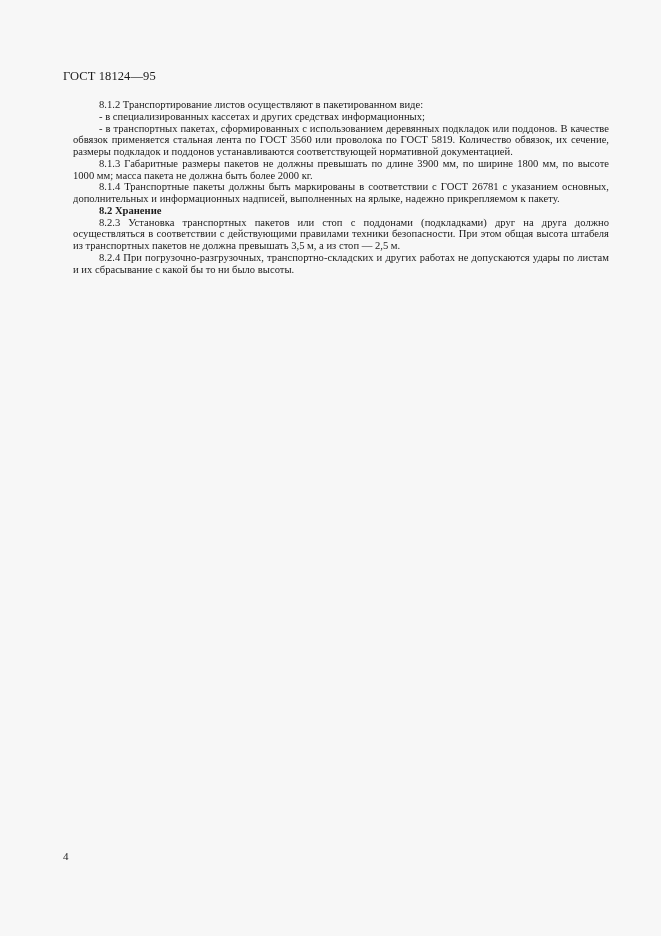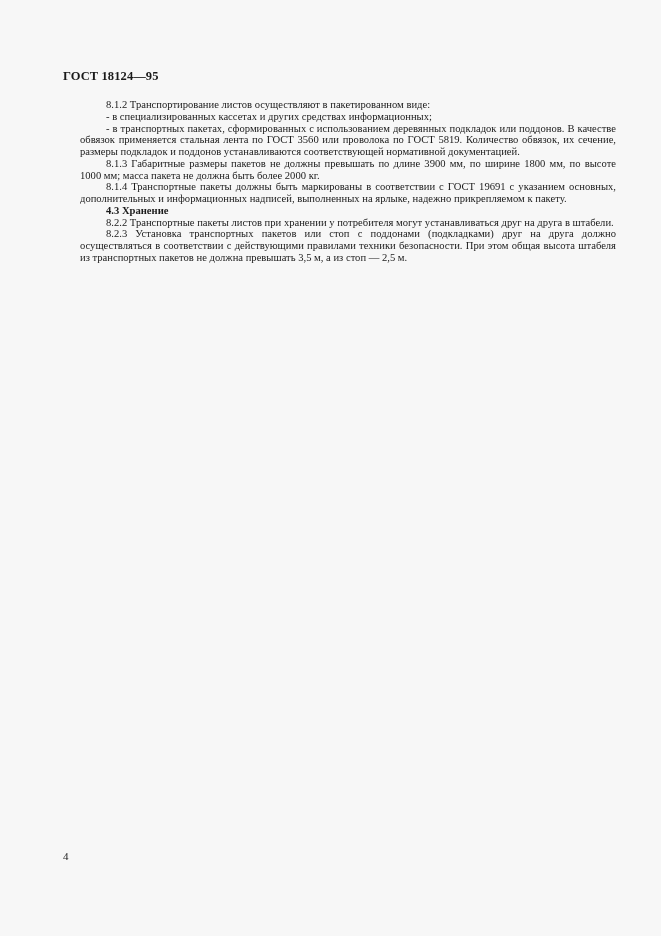--- a/index.html
+++ b/index.html
@@ -6,43 +6,43 @@
   body {
     width: 661px; height: 936px;
     background: #f7f7f7;
     position: relative;
     overflow: hidden;
     font-family: "Liberation Serif", "DejaVu Serif", serif;
     color: #1a1a1a;
   }
   .page-header {
     position: absolute; left: 63px; top: 69px;
-    font-size: 12.5px; font-weight: bold; letter-spacing: 0.1px;
+    font-size: 12.5px; font-weight: normal; letter-spacing: 0.1px;
   }
   .content {
-    position: absolute; left: 80px; top: 99px; width: 536px;
+    position: absolute; left: 73px; top: 99px; width: 536px;
     font-size: 10.6px; line-height: 11.75px;
     text-align: justify;
   }
   .content p { margin: 0; text-indent: 26px; }
   .content p.heading { font-weight: bold; }
   .page-number {
     position: absolute; left: 63px; top: 850px;
     font-size: 11px;
   }
 </style>
 </head>
 <body>
 
 <div class="page-header">ГОСТ 18124—95</div>
 
 <div class="content">
   <p>8.1.2 Транспортирование листов осуществляют в пакетированном виде:</p>
   <p>- в специализированных кассетах и других средствах информационных;</p>
   <p>- в транспортных пакетах, сформированных с использованием деревянных подкладок или поддонов. В качестве обвязок применяется стальная лента по ГОСТ 3560 или проволока по ГОСТ 5819. Количество обвязок, их сечение, размеры подкладок и поддонов устанавливаются соответствующей нормативной документацией.</p>
   <p>8.1.3 Габаритные размеры пакетов не должны превышать по длине 3900 мм, по ширине 1800 мм, по высоте 1000 мм; масса пакета не должна быть более 2000 кг.</p>
-  <p>8.1.4 Транспортные пакеты должны быть маркированы в соответствии с ГОСТ 19691 с указанием основных, дополнительных и информационных надписей, выполненных на ярлыке, надежно прикрепляемом к пакету.</p>
-  <p class="heading">4.3 Хранение</p>
-  <p>8.2.2 Транспортные пакеты листов при хранении у потребителя могут устанавливаться друг на друга в штабели.</p>
+  <p>8.1.4 Транспортные пакеты должны быть маркированы в соответствии с ГОСТ 26781 с указанием основных, дополнительных и информационных надписей, выполненных на ярлыке, надежно прикрепляемом к пакету.</p>
+  <p class="heading">8.2 Хранение</p>
   <p>8.2.3 Установка транспортных пакетов или стоп с поддонами (подкладками) друг на друга должно осуществляться в соответствии с действующими правилами техники безопасности. При этом общая высота штабеля из транспортных пакетов не должна превышать 3,5 м, а из стоп — 2,5 м.</p>
+  <p>8.2.4 При погрузочно-разгрузочных, транспортно-складских и других работах не допускаются удары по листам и их сбрасывание с какой бы то ни было высоты.</p>
 </div>
 
 <div class="page-number">4</div>
 
 </body></html>

